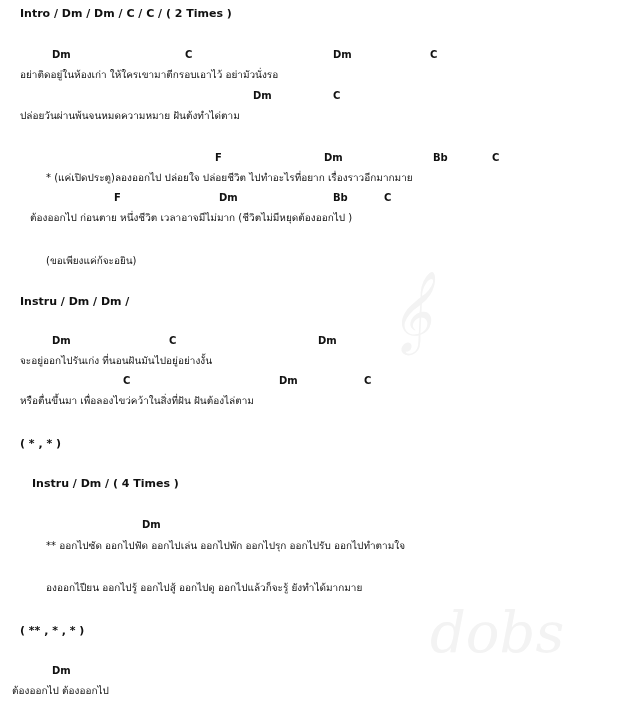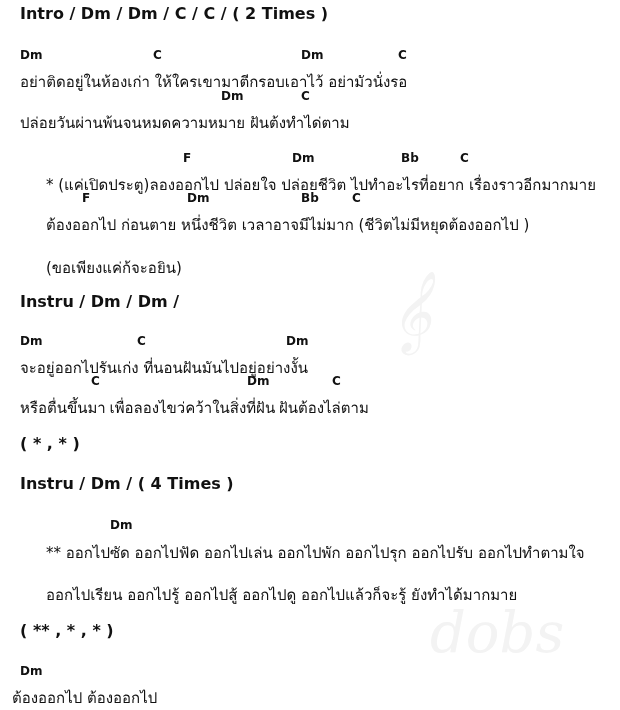--- a/index.html
+++ b/index.html
@@ -1,23 +1,23 @@
 <!DOCTYPE html>
 <html><head>
 <meta charset="utf-8">
 <style>
   html, body { margin: 0; padding: 0; }
   body {
     width: 620px; height: 710px; background: #ffffff; position: relative; overflow: hidden;
     font-family: "DejaVu Sans", "Liberation Sans", sans-serif; color: #111111;
   }
-  .line { position: absolute; white-space: nowrap; font-size: 16px; line-height: 16px; }
+  .line { position: absolute; white-space: nowrap; font-size: 11px; line-height: 16px; }
   .bold { font-weight: bold; }
-  .chord { position: absolute; font-weight: bold; font-size: 12px; line-height: 16px; white-space: nowrap; }
-  .lyric { font-size: 15px; margin-top: 7px; }
+  .chord { position: absolute; font-weight: bold; font-size: 10px; line-height: 16px; white-space: nowrap; margin-left: 32px; }
+  .lyric { font-size: 10px; }
   .watermark { position: absolute; color: #f3f3f3; font-family: "DejaVu Serif", serif; font-style: italic; font-size: 70px; pointer-events: none; }
 </style>
 </head>
 <body>
 
 <div class="watermark" style="left:390px; top:270px;">𝄞</div>
 <div class="watermark" style="left:430px; top:600px; font-size:56px;">dobs</div>
 
 <div class="line bold" style="left:20px; top:6px;">Intro  / Dm / Dm / C / C / ( 2 Times )</div>
 
@@ -37,47 +37,47 @@
   <span class="chord" style="left:183px; top:150px;">F</span>
   <span class="chord" style="left:292px; top:150px;">Dm</span>
   <span class="chord" style="left:401px; top:150px;">Bb</span>
   <span class="chord" style="left:460px; top:150px;">C</span>
   <div class="line lyric" style="left:46px; top:170px;">* (แค่เปิดประตู)ลองออกไป ปล่อยใจ ปล่อยชีวิต ไปทำอะไรที่อยาก เรื่องราวอีกมากมาย</div>
 
   <span class="chord" style="left:82px; top:190px;">F</span>
   <span class="chord" style="left:187px; top:190px;">Dm</span>
   <span class="chord" style="left:301px; top:190px;">Bb</span>
   <span class="chord" style="left:352px; top:190px;">C</span>
-  <div class="line lyric" style="left:46px; top:210px;">ต้องออกไป ก่อนตาย หนึ่งชีวิต เวลาอาจมีไม่มาก  (ชีวิตไม่มีหยุดต้องออกไป )</div>
+  <div class="line lyric" style="left:30px; top:210px;">ต้องออกไป ก่อนตาย หนึ่งชีวิต เวลาอาจมีไม่มาก  (ชีวิตไม่มีหยุดต้องออกไป )</div>
 
   <div class="line lyric" style="left:46px; top:253px;">(ขอเพียงแค่ก้จะอยิน)</div>
 </div>
 
 <div class="line bold" style="left:20px; top:294px;">Instru  / Dm / Dm /</div>
 
 <div>
   <span class="chord" style="left:20px; top:333px;">Dm</span>
   <span class="chord" style="left:137px; top:333px;">C</span>
   <span class="chord" style="left:286px; top:333px;">Dm</span>
   <div class="line lyric" style="left:20px; top:353px;"> จะอยู่ออกไปรันเก่ง ที่นอนฝันมันไปอยู่อย่างงั้น</div>
 
   <span class="chord" style="left:91px; top:373px;">C</span>
   <span class="chord" style="left:247px; top:373px;">Dm</span>
   <span class="chord" style="left:332px; top:373px;">C</span>
-  <div class="line lyric" style="left:20px; top:393px;font-family:Liberation Serif, serif;">หรือตื่นขึ้นมา เพื่อลองไขว่คว้าในสิ่งที่ฝัน   ฝันต้องไล่ตาม</div>
+  <div class="line lyric" style="left:20px; top:393px;">หรือตื่นขึ้นมา เพื่อลองไขว่คว้าในสิ่งที่ฝัน   ฝันต้องไล่ตาม</div>
 </div>
 
 <div class="line bold" style="left:20px; top:436px;"> ( * , * )</div>
 
-<div class="line bold" style="left:20px; top:476px;text-align:center;">Instru  / Dm / ( 4 Times )</div>
+<div class="line bold" style="left:32px; top:476px;text-align:center;">Instru  / Dm / ( 4 Times )</div>
 
 <div>
   <span class="chord" style="left:110px; top:517px;">Dm</span>
   <div class="line lyric" style="left:46px; top:538px;">** ออกไปซัด ออกไปฟัด ออกไปเล่น ออกไปพัก ออกไปรุก ออกไปรับ ออกไปทำตามใจ</div>
-  <div class="line lyric" style="left:46px; top:580px;">ออกไปเรียน ออกไปรู้ ออกไปสู้ ออกไปดู ออกไปแล้วก็จะรู้ ยังทำได้มากมาย</div>
+  <div class="line lyric" style="left:46px; top:580px;">องออกไปียน ออกไปรู้ ออกไปสู้ ออกไปดู ออกไปแล้วก็จะรู้ ยังทำได้มากมาย</div>
 </div>
 
 <div class="line bold" style="left:20px; top:623px;">( ** , * , * )</div>
 
 <div>
   <span class="chord" style="left:20px; top:663px;">Dm</span>
   <div class="line lyric" style="left:12px; top:683px;"> ต้องออกไป ต้องออกไป</div>
 </div>
 
 </body></html>

